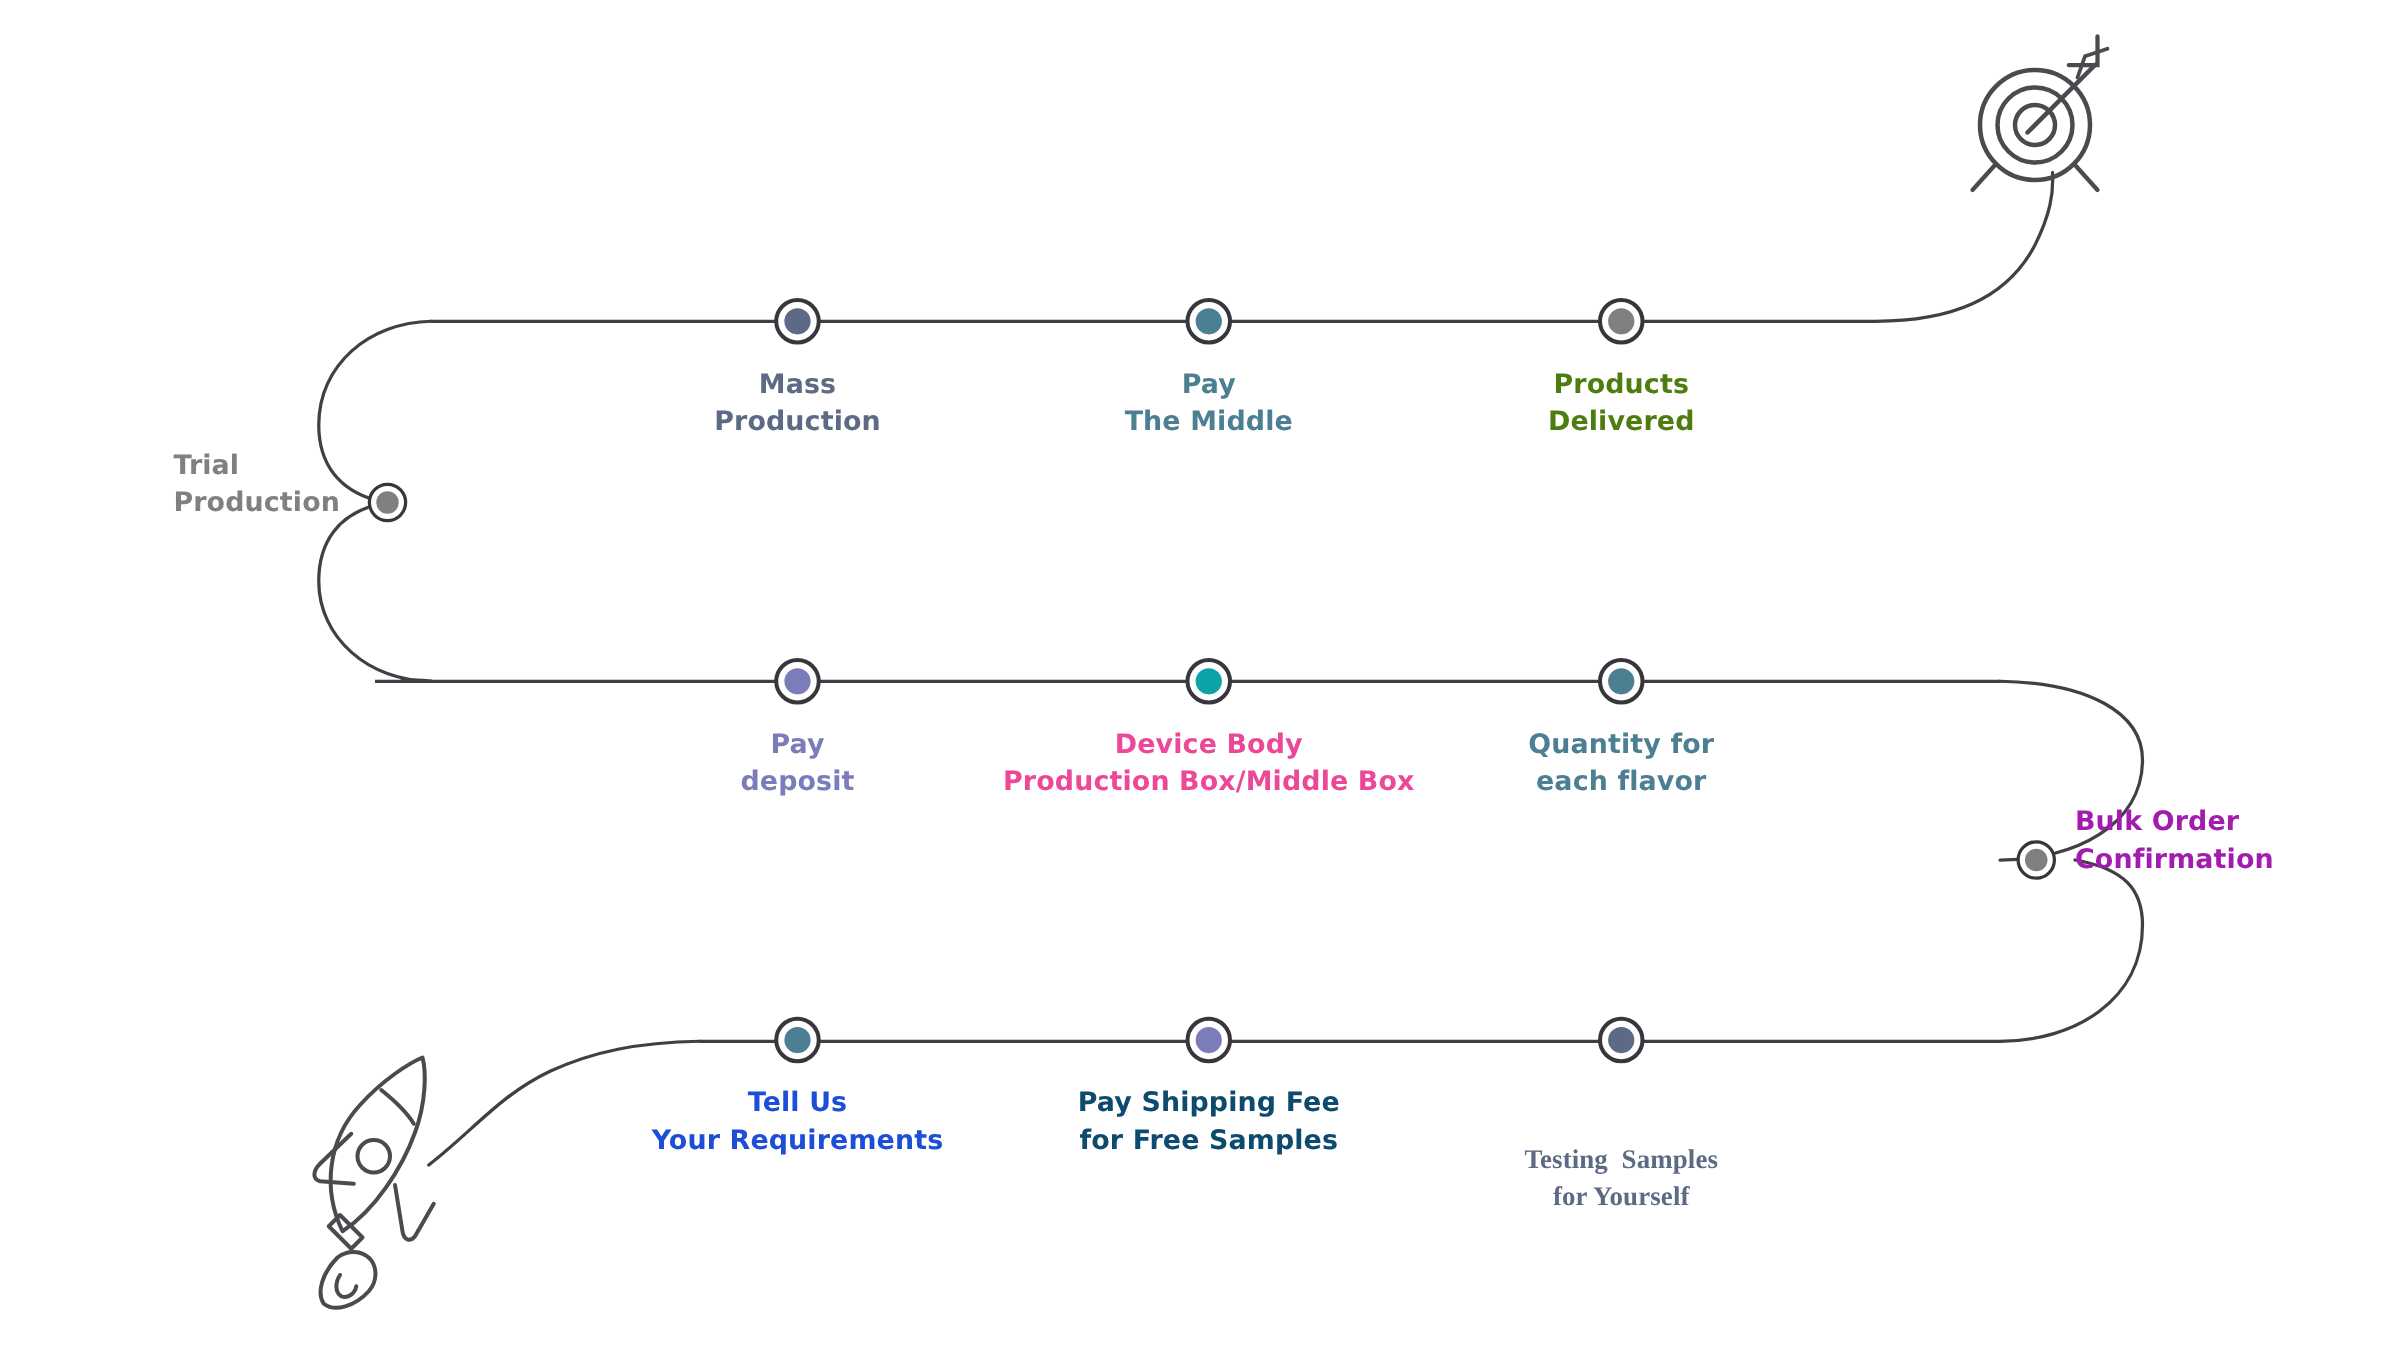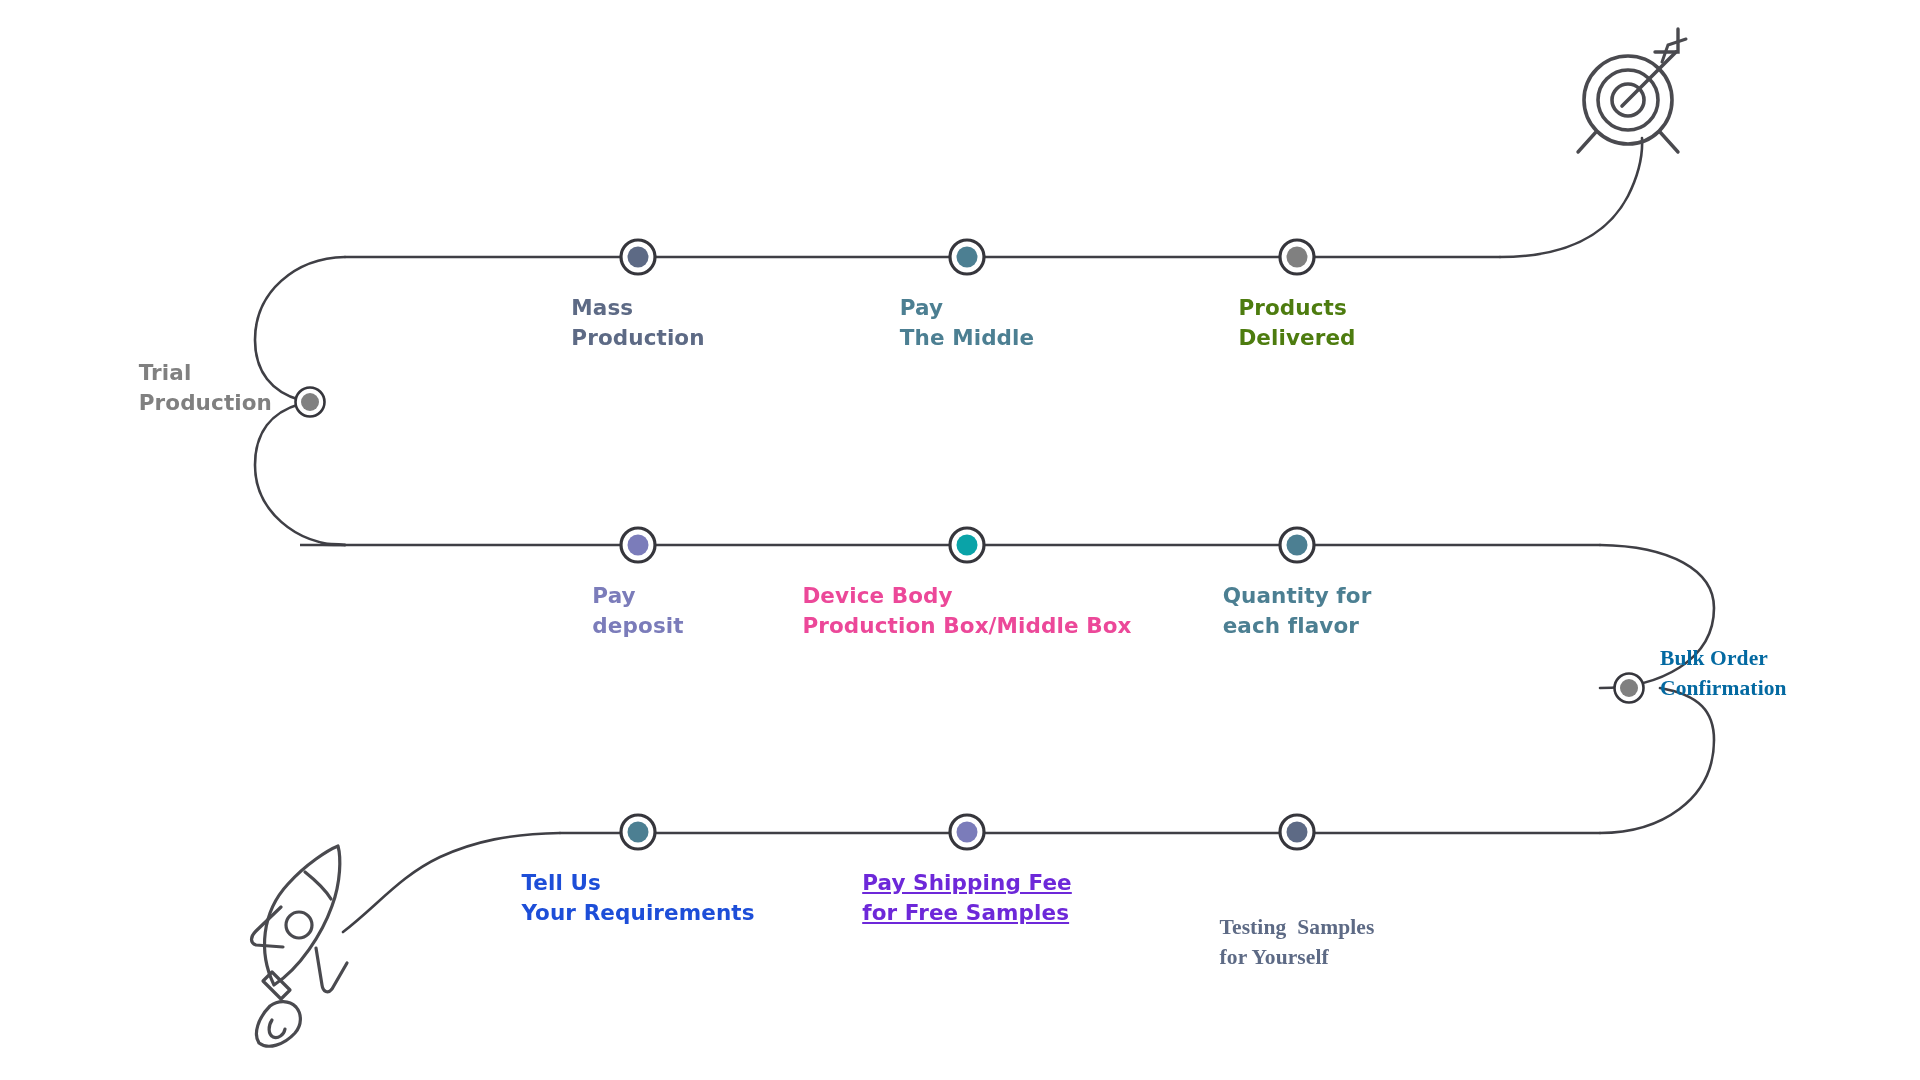--- a/index.html
+++ b/index.html
@@ -29,20 +29,21 @@
   .node-label {
     position: absolute;
     font-family: "DejaVu Sans", sans-serif;
     font-weight: bold;
     font-size: 21.5px;
     line-height: 30px;
     white-space: pre;
     letter-spacing: 0.1px;
   }
   .label-center {
+    text-align: center;
     transform: translateX(-50%);
   }
   .label-right {
     text-align: left;
     transform: translateX(-100%);
   }
   .label-left {
     text-align: left;
   }
 </style>
@@ -165,19 +166,19 @@
   </svg>
 
   <div id="label-layer">
       <div class="node-label label-center" style="color: rgb(93, 106, 133); left: 638px; top: 293px;"><div>Mass</div><div>Production</div></div>
       <div class="node-label label-center" style="color: rgb(76, 127, 146); left: 967px; top: 293px;"><div>Pay</div><div>The Middle</div></div>
       <div class="node-label label-center" style="color: #4d7c0f; left: 1297px; top: 293px;"><div>Products</div><div>Delivered</div></div>
       <div class="node-label label-center" style="color: rgb(123, 124, 186); left: 638px; top: 581px;"><div>Pay</div><div>deposit</div></div>
       <div class="node-label label-center" style="color: #ec4899; left: 967px; top: 581px;"><div>Device Body</div><div>Production Box/Middle Box</div></div>
       <div class="node-label label-center" style="color: rgb(76, 127, 146); left: 1297px; top: 581px;"><div>Quantity for</div><div>each flavor</div></div>
       <div class="node-label label-center" style="color: #1d4ed8; left: 638px; top: 868px;"><div>Tell Us</div><div>Your Requirements</div></div>
-      <div class="node-label label-center" style="color: #6d28d9; left: 967px; top: 868px; text-decoration: underline;"><div>Pay Shipping Fee</div><div>for Free Samples</div></div>
+      <div class="node-label label-center" style="color: #0c4a6e; left: 967px; top: 868px;"><div>Pay Shipping Fee</div><div>for Free Samples</div></div>
       <div class="node-label label-center" style="color: rgb(93, 106, 133); left: 1297px; top: 912px; font-family: Liberation Serif, serif;"><div>Testing  Samples</div><div>for Yourself</div></div>
       <div class="node-label label-right" style="color: rgb(128, 128, 128); left: 272px; top: 358px;"><div>Trial</div><div>Production</div></div>
-      <div class="node-label label-left" style="color: #0369a1; left: 1660px; top: 643px; font-family: Liberation Serif, serif;"><div>Bulk Order</div><div>Confirmation</div></div>
+      <div class="node-label label-left" style="color: #a21caf; left: 1660px; top: 643px;"><div>Bulk Order</div><div>Confirmation</div></div>
     </div>
 
 </div>
 
 </body></html>

